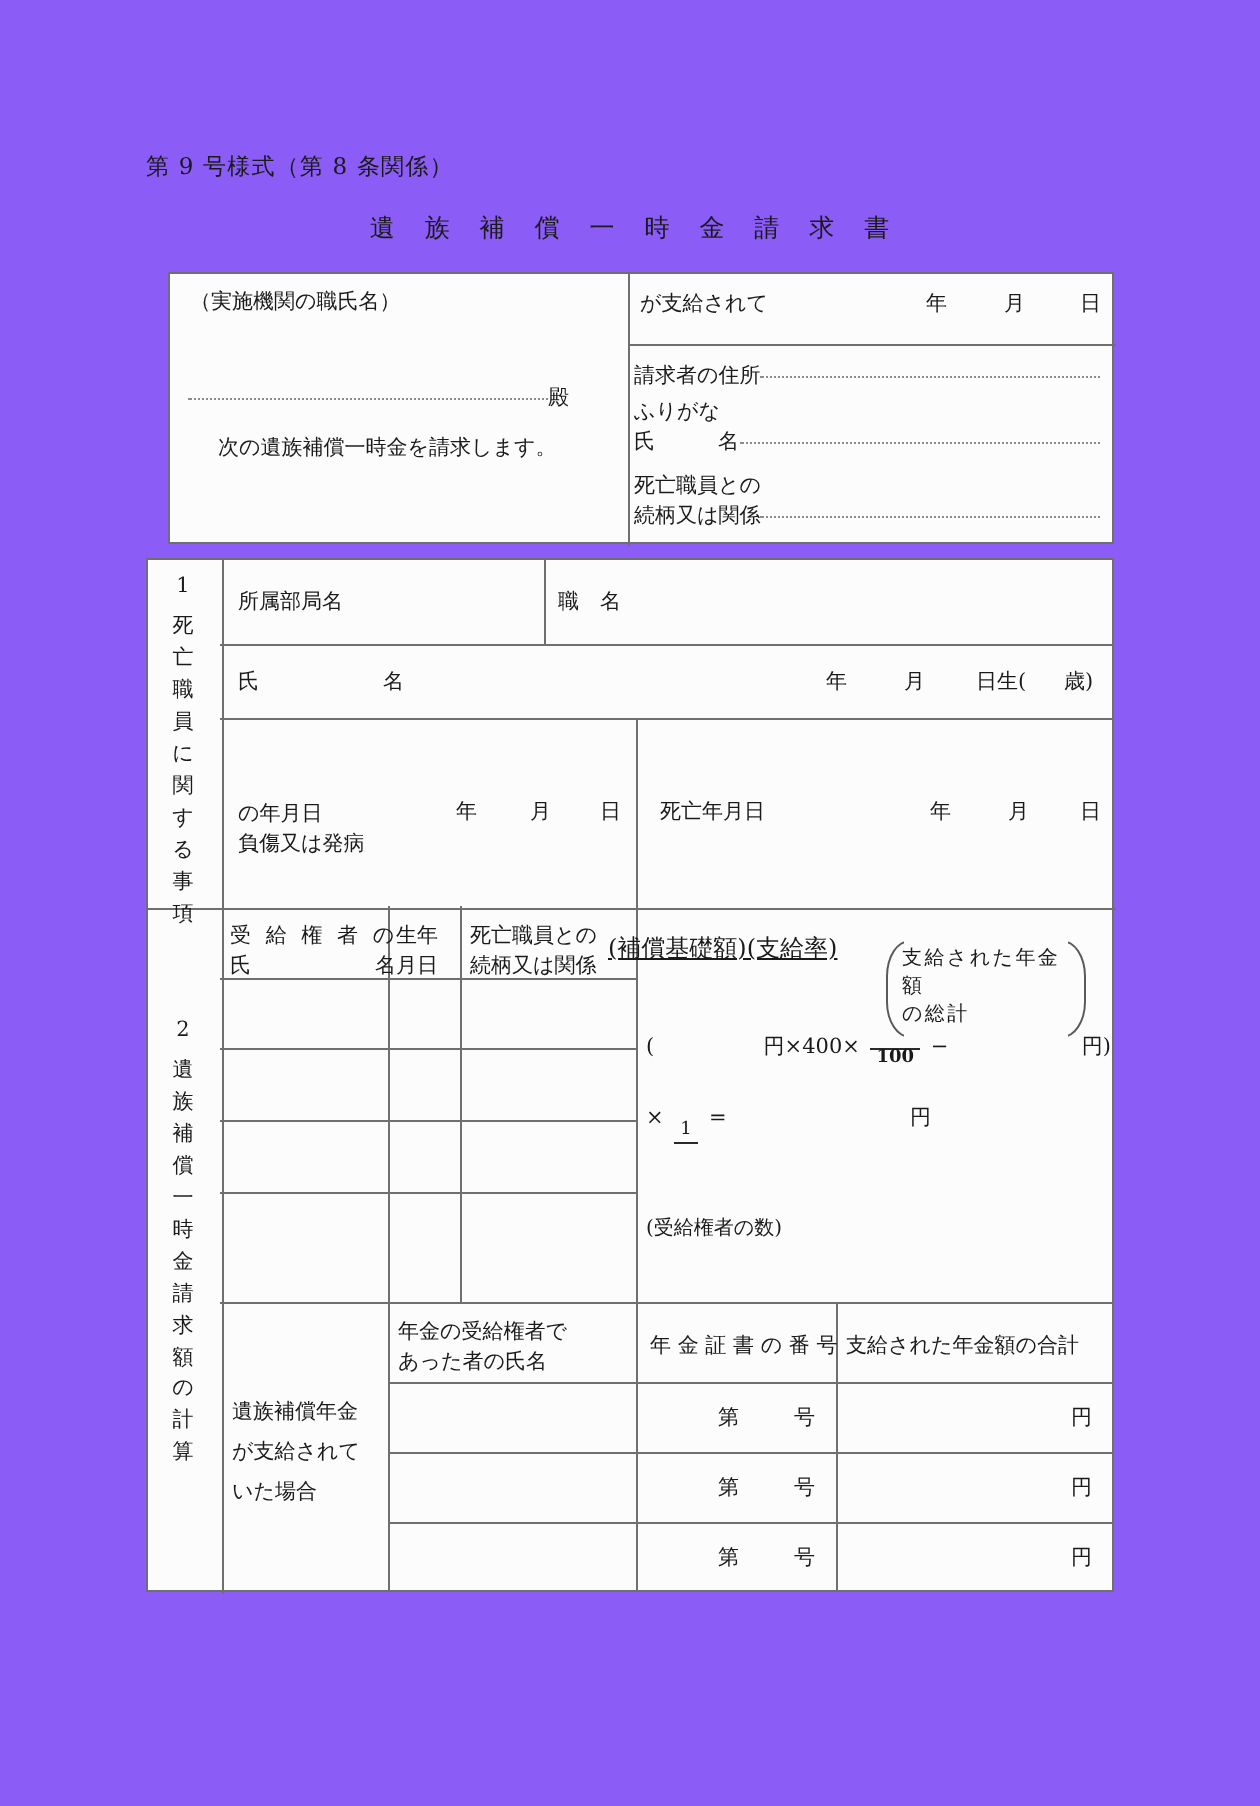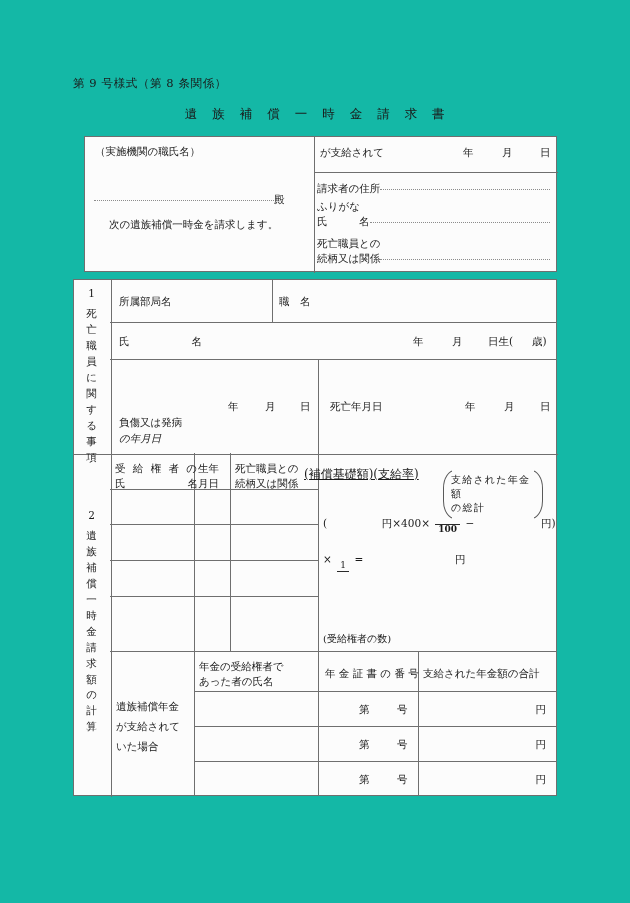--- a/index.html
+++ b/index.html
@@ -11,21 +11,21 @@
     width: 630px;
     height: 903px;
     position: relative;
     font-family: "DejaVu Serif", "Liberation Serif", serif;
     color: #1a1a1a;
     -webkit-font-smoothing: antialiased;
   }
   .page {
     position: absolute;
     inset: 0;
-    background: #14b8a6;
+    background: #8b5cf6;
   }
 
   
   .form-no {
     position: absolute;
     left: 73px;
     top: 76px;
     font-size: 11.5px;
     letter-spacing: 0.6px;
     white-space: nowrap;
@@ -217,21 +217,21 @@
   <div class="cell" style="left:119px; top:294px;">所属部局名</div>
   <div class="cell" style="left:279px; top:294px;">職　名</div>
 
   <div class="cell sp-mid" style="left:119px; top:334px;">氏　　　　名</div>
   <div class="cell" style="left:413px; top:334px;">年</div>
   <div class="cell" style="left:452px; top:334px;">月</div>
   <div class="cell" style="left:488px; top:334px;">日生(</div>
   <div class="cell" style="left:532px; top:334px;">歳)</div>
 
   <div class="cell" style="left:119px; top:415px;">負傷又は発病</div>
-  <div class="cell" style="left:119px; top:431px;font-style:italic;">の年月日</div>
+  <div class="cell" style="left:119px; top:400px;">の年月日</div>
   <div class="cell" style="left:228px; top:399px;">年</div>
   <div class="cell" style="left:265px; top:399px;">月</div>
   <div class="cell" style="left:300px; top:399px;">日</div>
 
   <div class="cell" style="left:330px; top:399px;">死亡年月日</div>
   <div class="cell" style="left:465px; top:399px;">年</div>
   <div class="cell" style="left:504px; top:399px;">月</div>
   <div class="cell" style="left:540px; top:399px;">日</div>
 
   <div class="vlabel" style="left:73px; top:508px; width:37px;">
@@ -320,21 +320,21 @@
     <span class="frac small">
       <span class="num-t">1</span>
       <span class="bar"></span>
       <span class="den-b"></span>
     </span>
     <span>=</span>
     <span style="display:inline-block;width:85px;"></span>
     <span>円</span>
   </div>
 
-  <div class="cell" style="left:323px; top:632px; font-size:10px;">(受給権者の数)</div>
+  <div class="cell" style="left:323px; top:608px; font-size:10px;">(受給権者の数)</div>
 
   <div class="vline" style="left:194px; top:651px; height:145px;"></div>
   <div class="vline" style="left:318px; top:651px; height:145px;"></div>
   <div class="vline" style="left:418px; top:651px; height:145px;"></div>
 
   <div class="hline" style="left:194px; top:691px; width:363px;"></div>
   <div class="hline" style="left:194px; top:726px; width:363px;"></div>
   <div class="hline" style="left:194px; top:761px; width:363px;"></div>
 
   <div class="cell" style="left:199px; top:659px;">

